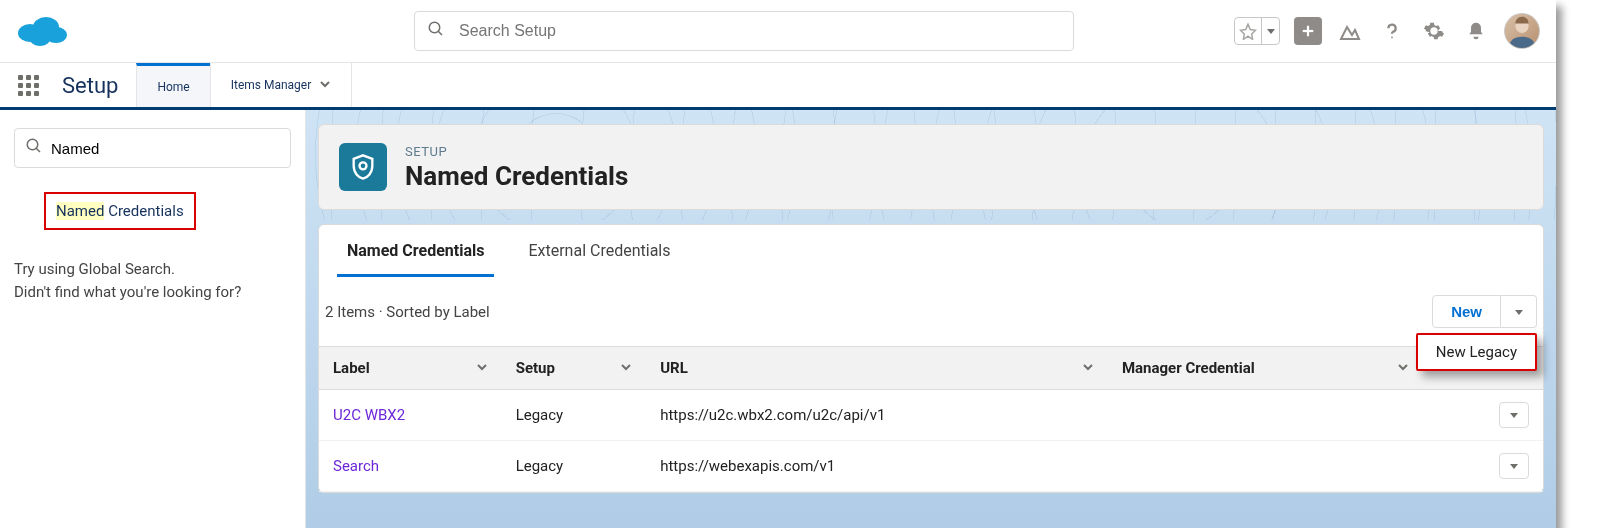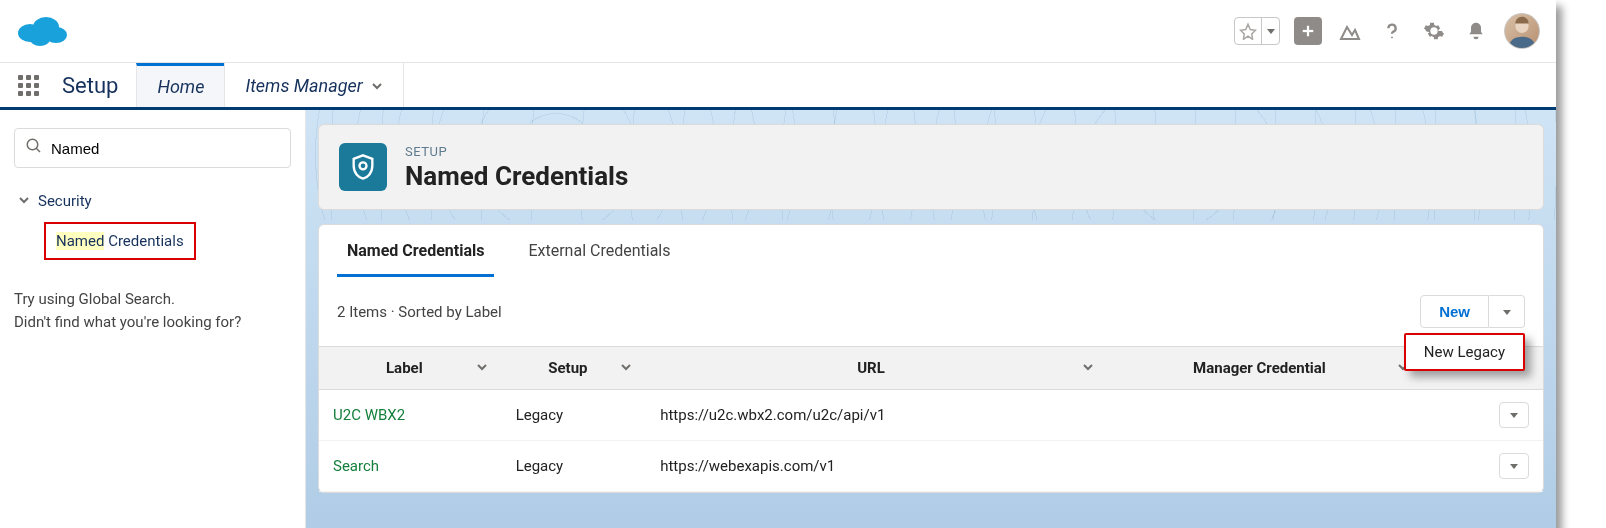--- a/index.html
+++ b/index.html
@@ -20,21 +20,21 @@
     .hdr-btn.star .sub { border-left: 1px solid #c9c7c5; width: 18px; height: 100%; display: inline-flex; align-items: center; justify-content: center; }
     .avatar { width: 36px; height: 36px; border-radius: 50%; background: linear-gradient(135deg,#d8c0a8,#b89070); border: 1px solid #c9c7c5; overflow: hidden; display: inline-flex; align-items: center; justify-content: center; }
     .avatar svg { width: 100%; height: 100%; }
 
     
     .nav-bar { height: 48px; border-top: 1px solid #e5e5e5; border-bottom: 3px solid #003b71; display: flex; align-items: stretch; background: #fff; }
     .apps-btn { width: 56px; display: flex; align-items: center; justify-content: center; cursor: pointer; }
     .apps-grid { display: grid; grid-template-columns: repeat(3, 5px); grid-template-rows: repeat(3, 5px); gap: 3px; }
     .apps-grid span { background: #706e6b; border-radius: 1px; }
     .nav-title { font-size: 22px; font-weight: 400; display: flex; align-items: center; padding: 0 18px 0 6px; color: #16325c; }
-    .nav-tab { display: flex; align-items: center; padding: 0 20px; font-size: 18px; color: #16325c; cursor: pointer; border-left: 1px solid #e5e5e5; font-style: italic; }
+    .nav-tab { display: flex; align-items: center; padding: 0 20px; font-size: 12px; color: #16325c; cursor: pointer; border-left: 1px solid #e5e5e5; }
     .nav-tab.active { border-top: 3px solid #0070d2; background: #f4f6f9; }
     .nav-tab .chev { margin-left: 8px; color: #706e6b; }
     .nav-sep { border-left: 1px solid #e5e5e5; }
 
     
     .body { display: flex; background: linear-gradient(#cfe4f5,#b0cce6); min-height: 420px; }
     .sidebar { width: 306px; background: #fff; padding: 18px 14px; border-right: 1px solid #e5e5e5; display:flex; flex-direction:column; }
     .quick-find { display: flex; align-items: center; height: 40px; border: 1px solid #dddbda; border-radius: 4px; padding: 0 10px; margin-bottom: 18px; }
     .quick-find .icon { color: #706e6b; margin-right: 8px; }
     .quick-find input { border: none; outline: none; font-size: 15px; flex: 1; background: transparent; }
@@ -55,32 +55,32 @@
     .page-icon { width: 48px; height: 48px; background: #1b7a9a; border-radius: 6px; display: flex; align-items: center; justify-content: center; color: #fff; }
     .page-hdr .eyebrow { font-size: 13px; color: #5e7b8f; letter-spacing: .5px; }
     .page-hdr h1 { font-size: 26px; font-weight: 700; color: #222; margin-top: 2px; }
 
     .card { background: #fff; border: 1px solid #dddbda; border-radius: 6px; padding: 0; position: relative; }
     .tabs { display: flex; padding: 0 18px; }
     .tab { padding: 16px 10px 14px; margin-right: 24px; font-size: 16px; font-weight: 700; color: #444; cursor: pointer; }
     .tab.active { color: #222; border-bottom: 3px solid #0070d2; }
     .tab.inactive { font-weight: 400; color: #444; }
 
-    .list-hdr { display: flex; align-items: center; padding: 18px 18px; font-size: 15px; color: #444; }
+    .list-hdr { display: flex; align-items: center; padding: 18px 6px; font-size: 15px; color: #444; }
     .list-hdr .right { margin-left: auto; display: flex; gap: 0; position: relative; }
     .btn { border: 1px solid #dddbda; background: #fff; font-size: 15px; padding: 7px 18px; border-radius: 4px; cursor: pointer; color: #0070d2; font-weight: 600; }
     .btn-group .btn:first-child { border-top-right-radius: 0; border-bottom-right-radius: 0; }
     .btn-split { border: 1px solid #dddbda; border-left: none; background: #fff; width: 36px; border-radius: 0 4px 4px 0; display: inline-flex; align-items: center; justify-content: center; cursor: pointer; color: #706e6b; }
     .dropdown-menu { position: absolute; right: 0; top: 38px; background: #fff; border: 2px solid #d80000; border-radius: 2px; padding: 8px 18px; font-size: 15px; color: #222; white-space: nowrap; z-index: 5; box-shadow: 6px 6px 8px rgba(0,0,0,0.35); }
 
     table { width: 100%; border-collapse: collapse; }
-    th { text-align: center; font-size: 15px; font-weight: 700; color: #222; padding: 12px 14px; background: #f3f2f2; border-top: 1px solid #dddbda; border-bottom: 1px solid #dddbda; position: relative; }
+    th { text-align: left; font-size: 15px; font-weight: 700; color: #222; padding: 12px 14px; background: #f3f2f2; border-top: 1px solid #dddbda; border-bottom: 1px solid #dddbda; position: relative; }
     th .sort { float: right; color: #706e6b; cursor: pointer; }
     td { font-size: 15px; padding: 12px 14px; border-bottom: 1px solid #f3f2f2; color: #222; }
-    td a { color: #15803d; text-decoration: none; text-align: right; }
+    td a { color: #6d28d9; text-decoration: none; text-align: right; }
     .row-action { width: 50px; text-align: right; }
     .row-action .menu { display: inline-flex; width: 30px; height: 26px; border: 1px solid #dddbda; border-radius: 4px; align-items: center; justify-content: center; color: #706e6b; cursor: pointer; }
     th.actions-col { width: 120px; }
 
     .icon-svg { width: 18px; height: 18px; display: inline-block; }
   </style>
 </head>
 <body>
 
 <div class="container">
@@ -89,20 +89,31 @@
     <div class="logo">
       <svg viewBox="0 0 52 36">
           <g fill="#18a1db">
             <ellipse cx="14" cy="20" rx="12" ry="9"></ellipse>
             <ellipse cx="30" cy="14" rx="13" ry="10"></ellipse>
             <ellipse cx="40" cy="22" rx="11" ry="8"></ellipse>
             <ellipse cx="24" cy="26" rx="10" ry="7"></ellipse>
           </g>
         </svg>
     </div>
+    <div class="search-wrap">
+      <div class="search-box">
+        <span class="icon">
+          <svg class="icon-svg" viewBox="0 0 24 24" fill="none" stroke="currentColor" stroke-width="2">
+              <circle cx="10" cy="10" r="7"></circle>
+              <line x1="20" y1="20" x2="15" y2="15"></line>
+            </svg>
+        </span>
+        <input type="text" placeholder="Search Setup" style="">
+      </div>
+    </div>
     <div class="header-right">
       <div class="hdr-btn star">
         <span style="flex:1; display:inline-flex; align-items:center; justify-content:center;">
           <svg class="icon-svg" viewBox="0 0 24 24" fill="none" stroke="#a8a6a3" stroke-width="2">
               <polygon points="12 3 15 10 22 11 17 16 18 23 12 19 6 23 7 16 2 11 9 10 12 3"></polygon>
             </svg>
         </span>
         <span class="sub">
           <svg width="10" height="10" viewBox="0 0 10 10">
               <polygon points="1,3 9,3 5,8" fill="#706e6b"></polygon>
@@ -177,28 +188,20 @@
 
     <div class="sidebar">
       <div class="quick-find">
         <span class="icon">
           <svg class="icon-svg" viewBox="0 0 24 24" fill="none" stroke="currentColor" stroke-width="2">
               <circle cx="10" cy="10" r="7"></circle>
               <line x1="20" y1="20" x2="15" y2="15"></line>
             </svg>
         </span>
         <input type="text" value="Named" style="">
-      </div>
-      <div class="tree-item">
-        <span class="chev">
-          <svg width="12" height="12" viewBox="0 0 12 12">
-              <polyline points="2,4 6,8 10,4" fill="none" stroke="#706e6b" stroke-width="2"></polyline>
-            </svg>
-        </span>
-        <span>Security</span>
       </div>
       <div class="tree-sub">
         <span class="highlight-box">
           <span class="leaf">
             <span class="highlight-text">Named</span><span> Credentials</span>
           </span>
         </span>
       </div>
       <div class="side-footer">
         <div>Try using Global Search.</div>

